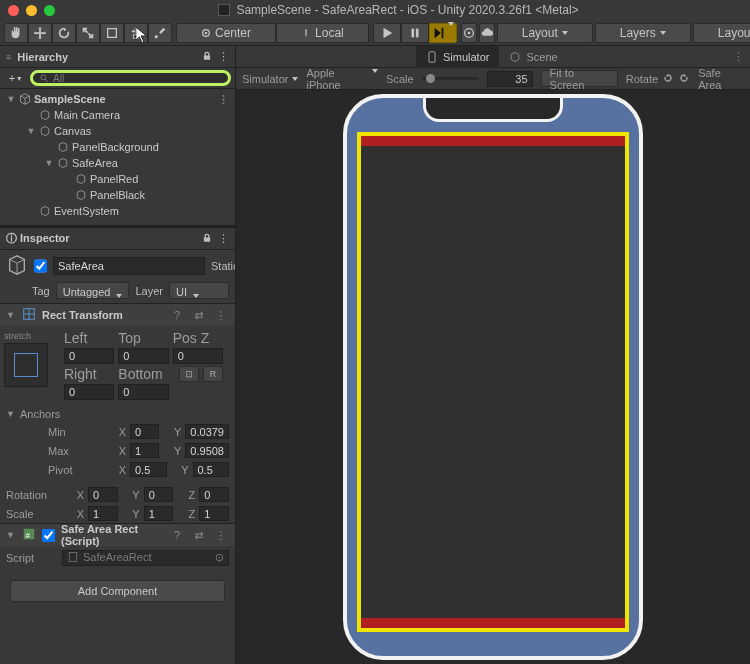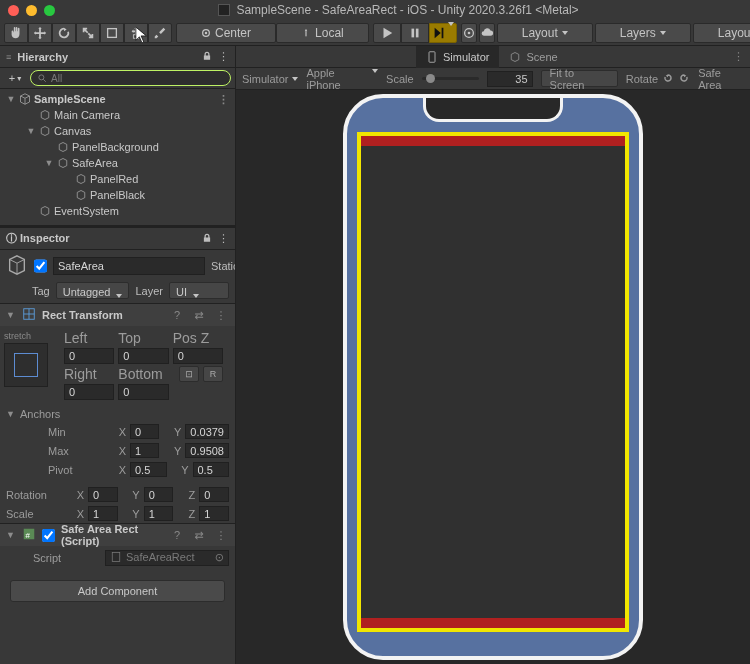--- a/index.html
+++ b/index.html
@@ -40,21 +40,21 @@
 
 .phdr { height: 22px; background: #383838; border-bottom: 1px solid #212121; display: flex; align-items: center; padding: 0 6px; gap: 6px; }
 .phdr .title2 { font-weight: 600; color: #c9c9c9; }
 .phdr .spacer { flex: 1; }
 .lockicon, .menuicon { cursor: default; }
 
 
 .hierarchy { flex: 0 0 auto; }
 .searchrow { height: 21px; background: #383838; display: flex; align-items: center; padding: 0 4px; gap: 4px; border-bottom: 1px solid #212121; }
 .addbtn { width: 22px; height: 16px; display: flex; align-items: center; justify-content: center; gap: 2px; color: #c4c4c4; }
-.search { flex: 1; height: 16px; background: #2e2e2e; border: 1px solid #bef264; border-radius: 8px; display: flex; align-items: center; padding: 0 6px; color: #7a7a7a; gap: 4px; font-size: 10px; }
+.search { flex: 1; height: 16px; background: #2e2e2e; border: 3px solid #bef264; border-radius: 8px; display: flex; align-items: center; padding: 0 6px; color: #7a7a7a; gap: 4px; font-size: 10px; }
 .tree { background: #383838; padding: 2px 0 6px 0; }
 .treeitem { display: flex; align-items: center; height: 16px; padding-left: 6px; color: #c9c9c9; gap: 3px; position: relative; }
 .treeitem .fold { width: 10px; text-align: center; color: #8d8d8d; font-size: 9px; }
 .treeitem .cube { width: 12px; height: 12px; display: inline-flex; align-items: center; justify-content: center; }
 .treeitem .lbl { font-size: 11px; }
 .treeitem.scene { font-weight: 600; }
 .treeitem.scene .cube svg { color: #6aa84f; }
 .ind1 { padding-left: 26px; }
 .ind2 { padding-left: 44px; }
 .ind3 { padding-left: 62px; }
@@ -88,21 +88,21 @@
 .stretchlbl { font-size: 9px; color: #8a8a8a; position: absolute; top: -12px; left: 0; }
 
 .kv { display: grid; grid-template-columns: 56px 18px 1fr 18px 1fr 18px 1fr; gap: 2px 4px; padding: 2px 6px; align-items: center; font-size: 11px; }
 .kv .k { color: #9c9c9c; }
 .kv .ax { color: #9c9c9c; text-align: right; }
 .kv .v { height: 15px; background: #2a2a2a; border: 1px solid #202020; color: #d6d6d6; padding: 0 4px; display: flex; align-items: center; }
 .kv2 { grid-template-columns: 56px 18px 1fr 18px 1fr; padding-left: 48px; }
 .anchfold { display: flex; align-items: center; gap: 4px; padding: 2px 6px; color: #9c9c9c; }
 .anchfold .fold { width: 10px; font-size: 9px; color: #8d8d8d; }
 
-.scriptrow { display: grid; grid-template-columns: 56px 1fr; gap: 16px; padding: 4px 6px; align-items: center; margin-left: 27px; }
+.scriptrow { display: grid; grid-template-columns: 56px 1fr; gap: 0; padding: 4px 6px; align-items: center; }
 .scriptrow .ref { height: 16px; background: #2a2a2a; border: 1px solid #202020; display: flex; padding: 0 4px; gap: 4px; color: #7a7a7a; }
 .scriptrow .ref svg { width: 12px; height: 12px; }
 
 .addcomp { margin: 10px 10px; height: 22px; background: #4a4a4a; border: 1px solid #2c2c2c; border-radius: 3px; display: flex; align-items: center; justify-content: center; color: #c9c9c9; }
 
 
 .tabrow { height: 22px; background: #383838; border-bottom: 1px solid #212121; display: flex; align-items: center; padding-left: 180px; position: relative; }
 .tab { height: 22px; padding: 0 10px; display: flex; align-items: center; gap: 5px; color: #9e9e9e; font-size: 11px; }
 .tab.active { background: #282828; color: #c9c9c9; }
 .tab svg { width: 12px; height: 12px; }

